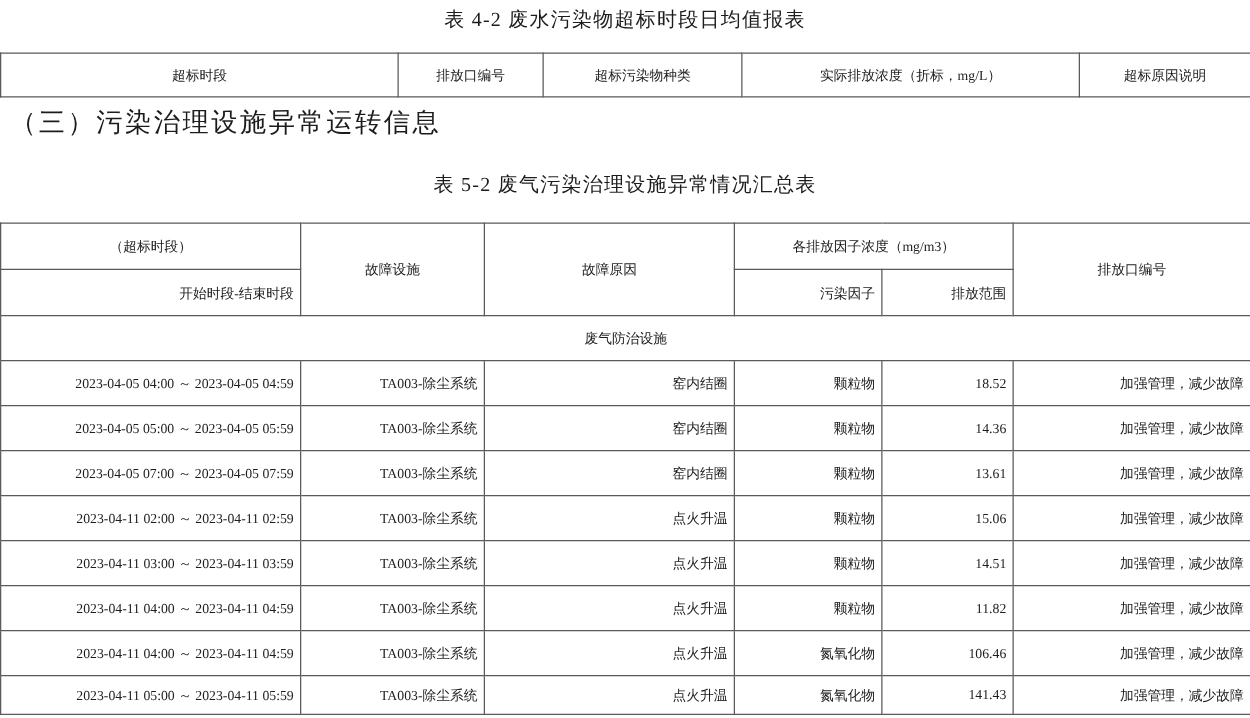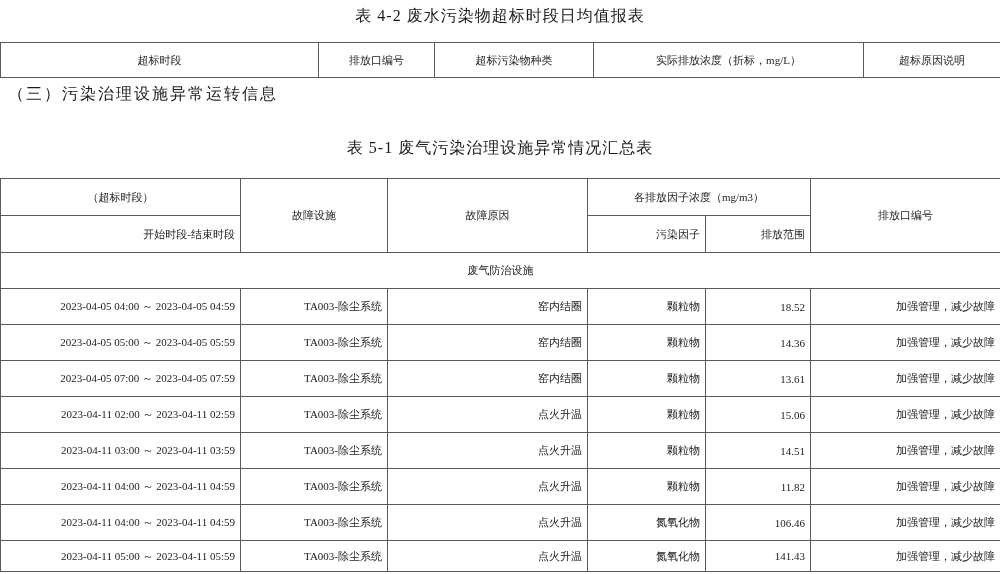--- a/index.html
+++ b/index.html
@@ -15,21 +15,21 @@
     position: absolute; left: 0; width: 1000px;
     text-align: center;
     font-size: 16px;
     letter-spacing: 1px;
     white-space: nowrap;
   }
   #table1-title { top: 6px; }
   #table2-title { top: 138px; }
   .section-heading {
     position: absolute; top: 84px; left: 8px;
-    font-size: 16px;
+    font-size: 21px;
     letter-spacing: 2px;
     white-space: nowrap;
   }
   table {
     position: absolute; left: 0; width: 1000px;
     border-collapse: collapse;
     table-layout: fixed;
   }
   #table1 { top: 42px; }
   #table2 { top: 178px; }
@@ -68,21 +68,21 @@
     <td class="c">排放口编号</td>
     <td class="c">超标污染物种类</td>
     <td class="c">实际排放浓度（折标，mg/L）</td>
     <td class="c">超标原因说明</td>
   </tr>
 </tbody>
   </table>
 
 <div class="section-heading">（三）污染治理设施异常运转信息</div>
 
-<div id="table2-title" class="doc-title">表 5-1 废气污染治理设施异常情况汇总表</div>
+<div id="table2-title" class="doc-title">表 5-2 废气污染治理设施异常情况汇总表</div>
 
 <table id="table2">
   <colgroup>
     <col style="width:240px">
       <col style="width:147px">
       <col style="width:200px">
       <col style="width:118px">
       <col style="width:105px">
       <col style="width:190px">
   </colgroup>

